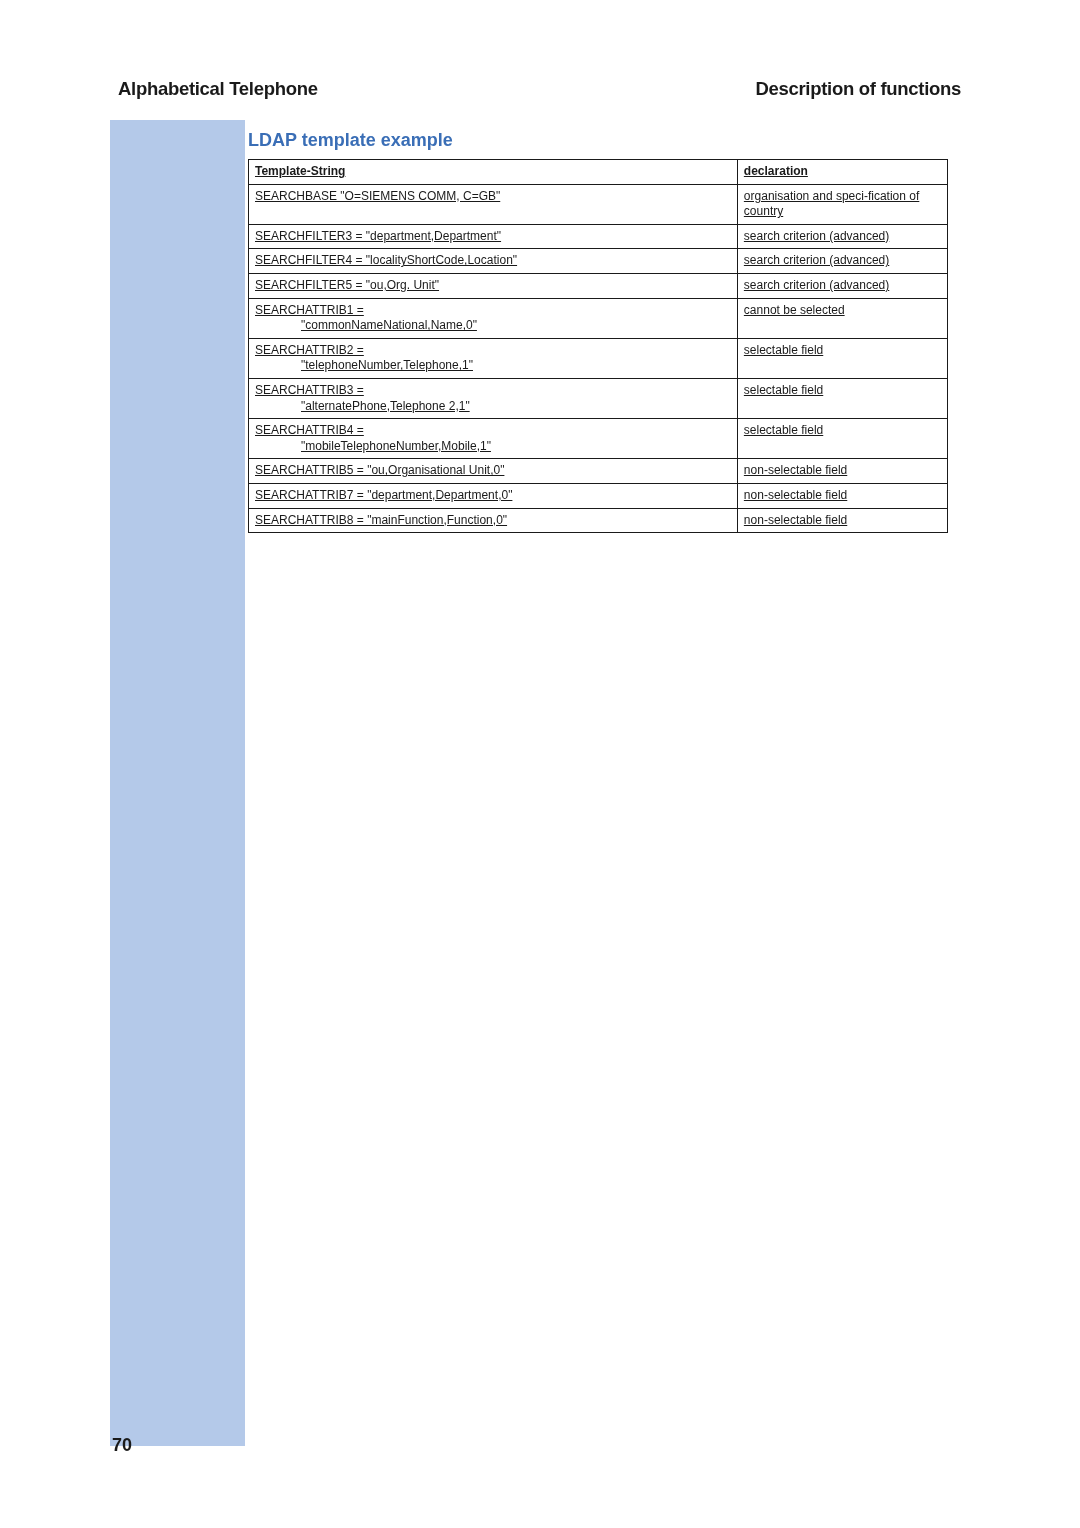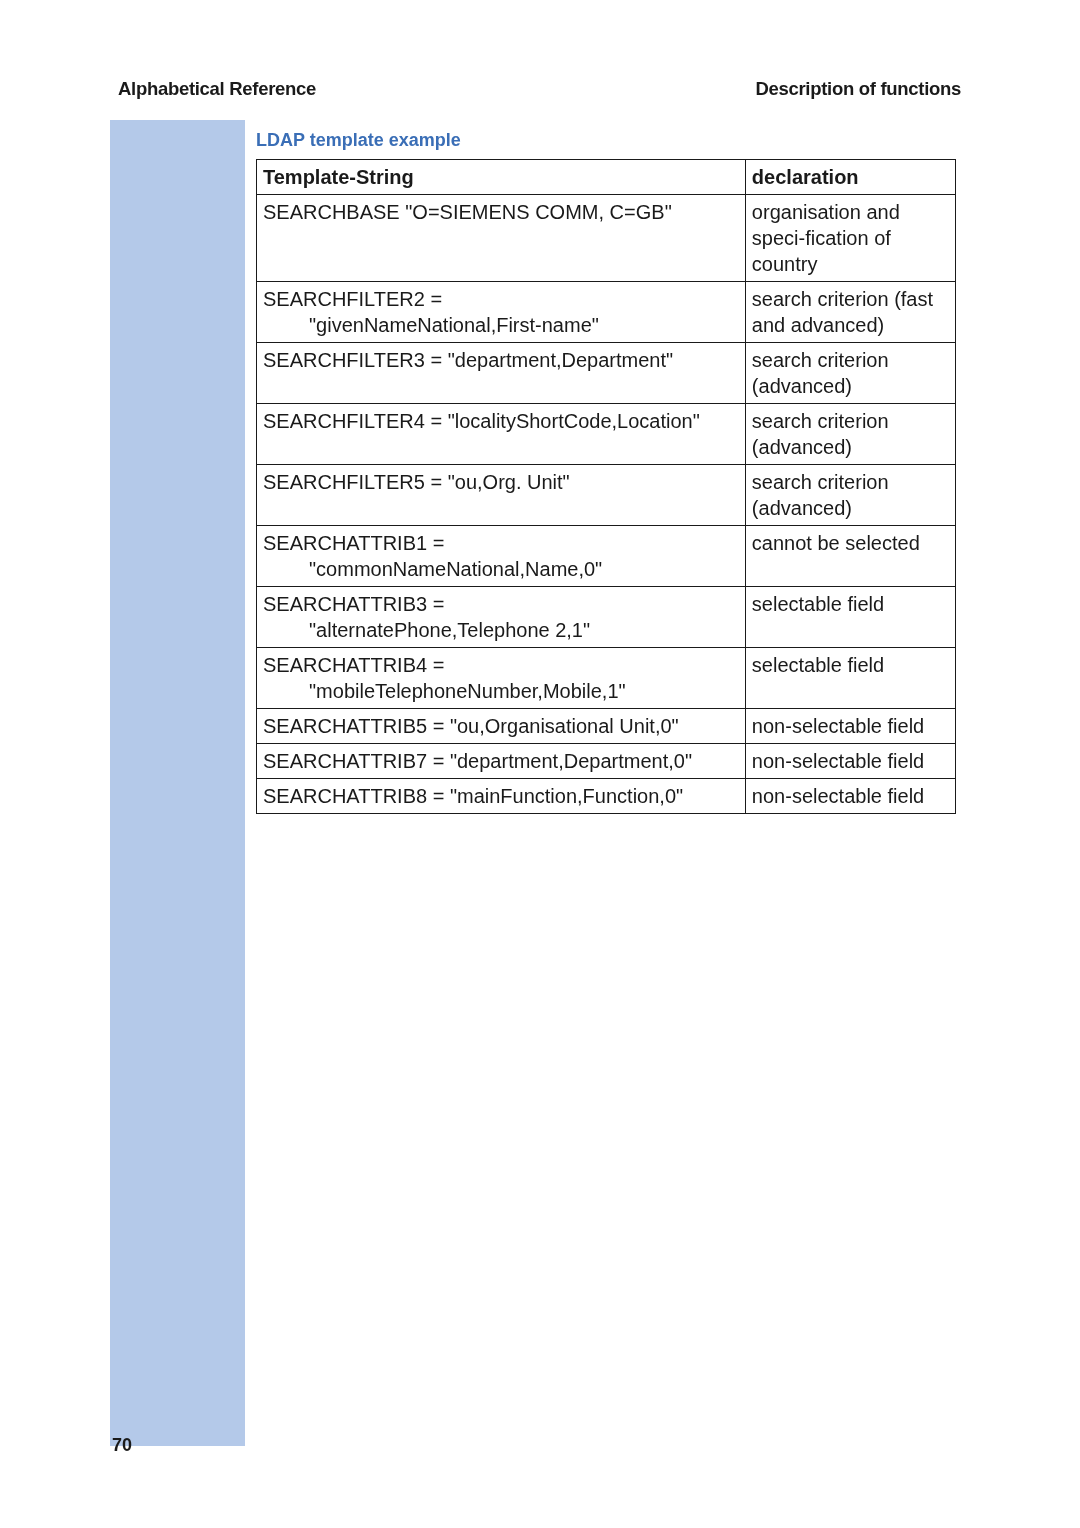--- a/index.html
+++ b/index.html
@@ -30,35 +30,36 @@
       display: flex;
       justify-content: space-between;
       font-size: 18.5px;
       font-weight: bold;
       color: #1a1a1a;
       font-family: "Arial Narrow", Arial, sans-serif;
       letter-spacing: -0.3px;
     }
     .content-area {
       position: absolute;
-      left: 256px;
+      left: 248px;
       top: 130px;
       width: 700px;
     }
     .section-heading {
       color: #3a6eb6;
       font-weight: bold;
       font-size: 18px;
       margin-bottom: 8px;
     }
     table.ldap-table {
       border-collapse: collapse;
       width: 100%;
-      font-size: 20px;
+      font-size: 12px;
       color: #1a1a1a;
+      text-decoration: underline;
     }
     table.ldap-table th,
     table.ldap-table td {
       border: 1px solid #1a1a1a;
       padding: 4px 6px 4px 6px;
       text-align: left;
       vertical-align: top;
       line-height: 1.3;
     }
     table.ldap-table th {
@@ -83,64 +84,64 @@
       font-size: 18px;
       color: #1a1a1a;
     }
   </style>
 </head>
 <body>
 
 <div class="blue-bar"></div>
 
 <div class="header-row">
-  <span>Alphabetical Reference</span>
+  <span>Alphabetical Telephone</span>
   <span>Description of functions</span>
 </div>
 
 <div class="content-area">
   <div class="section-heading">LDAP template example</div>
 
   <table class="ldap-table">
     <thead>
       <tr>
         <th>Template-String</th>
         <th>declaration</th>
       </tr>
     </thead>
     <tbody>
       <tr>
         <td>SEARCHBASE "O=SIEMENS COMM, C=GB"</td>
         <td>organisation and speci-fication of country</td>
       </tr>
       <tr>
-        <td>
-          <span>SEARCHFILTER2 =</span>
-          <span class="indent">"givenNameNational,First-name"</span>
-        </td>
-        <td>search criterion (fast and advanced)</td>
-      </tr>
-      <tr>
         <td>SEARCHFILTER3 = "department,Department"</td>
         <td>search criterion (advanced)</td>
       </tr>
       <tr>
         <td>SEARCHFILTER4 = "localityShortCode,Location"</td>
         <td>search criterion (advanced)</td>
       </tr>
       <tr>
         <td>SEARCHFILTER5 = "ou,Org. Unit"</td>
         <td>search criterion (advanced)</td>
       </tr>
       <tr>
         <td>
           <span>SEARCHATTRIB1 =</span>
           <span class="indent">"commonNameNational,Name,0"</span>
         </td>
         <td>cannot be selected</td>
+      </tr>
+      <tr>
+        <td>
+          <span>SEARCHATTRIB2 =</span>
+          <span class="indent">"telephoneNumber,Telephone,1"</span>
+        </td>
+        <td>selectable field</td>
       </tr>
       <tr>
         <td>
           <span>SEARCHATTRIB3 =</span>
           <span class="indent">"alternatePhone,Telephone 2,1"</span>
         </td>
         <td>selectable field</td>
       </tr>
       <tr>
         <td>

